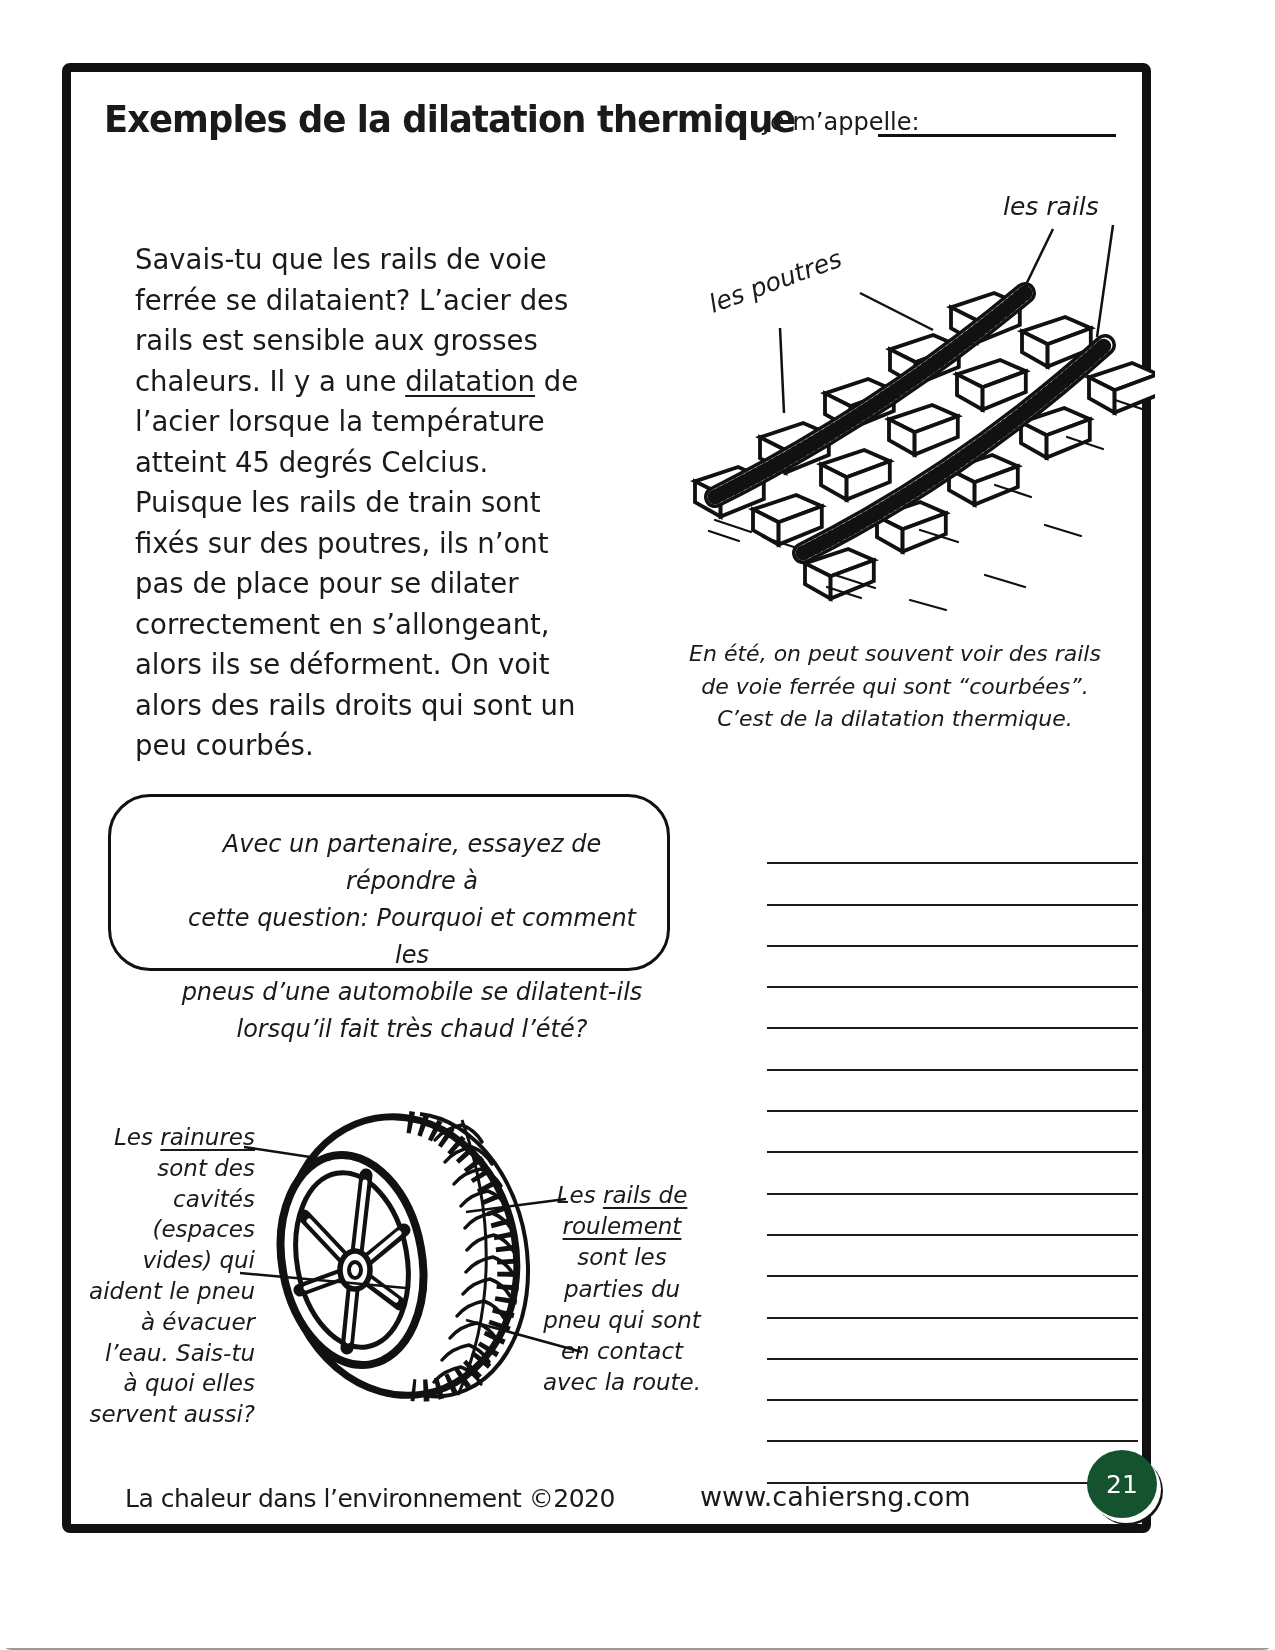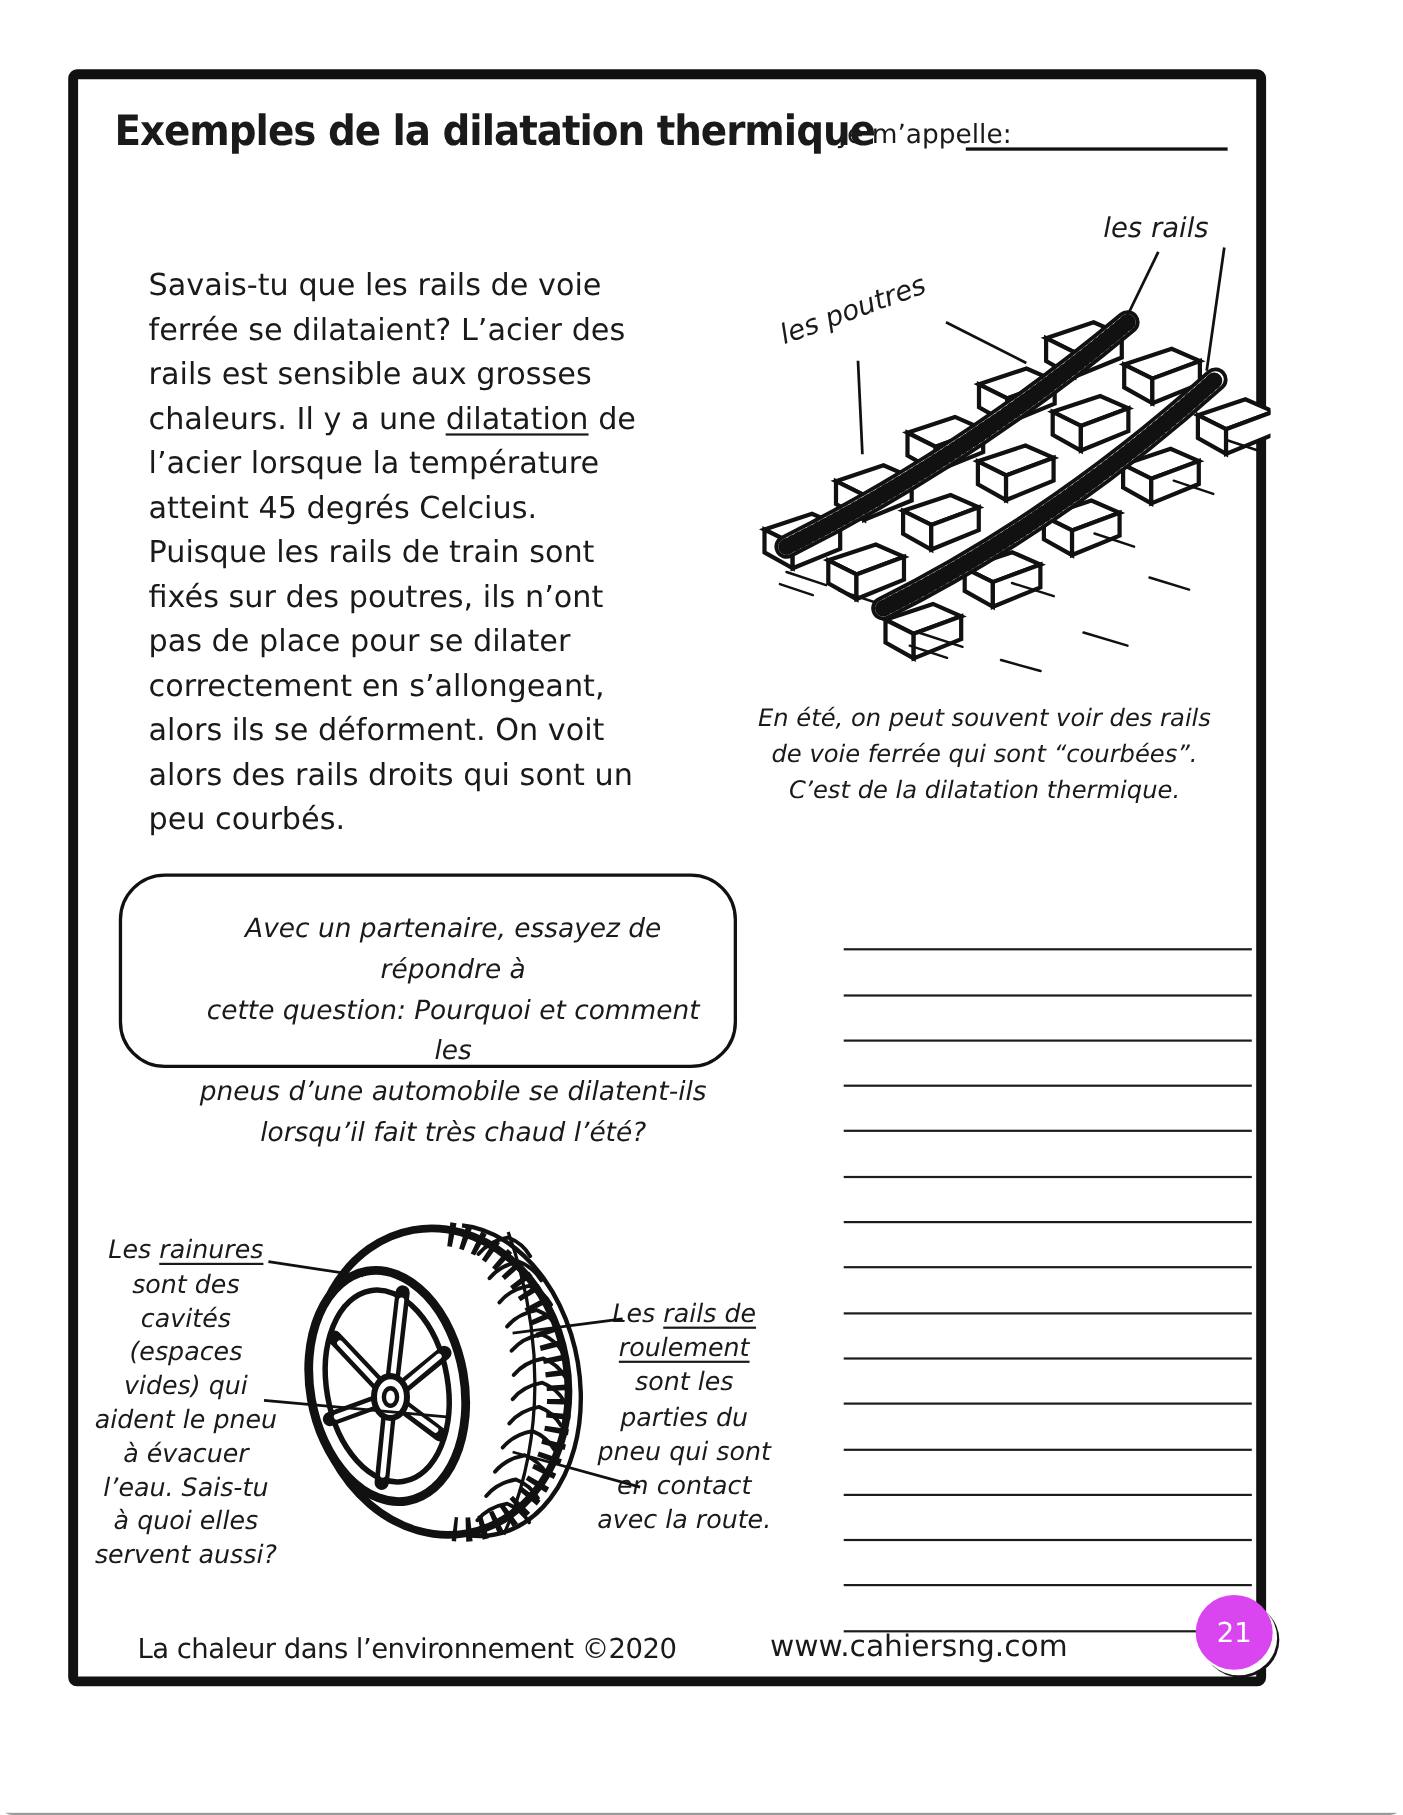--- a/index.html
+++ b/index.html
@@ -16,29 +16,29 @@
   .u{text-decoration:underline;text-underline-offset:4px;}
   .caption{position:absolute;left:680px;top:638px;width:430px;font-size:22px;
            line-height:32.5px;font-style:italic;text-align:center;}
   .partner-box{position:absolute;left:108px;top:794px;width:562px;height:177px;
                border:3.5px solid #111;border-radius:42px;box-sizing:border-box;padding-left:46px;}
   .partner-text{margin-top:29px;padding:0 18px;font-size:24px;line-height:37px;
                 font-style:italic;text-align:center;}
   .answers{position:absolute;left:767px;top:823px;width:371px;}
   .answer-line{height:39.3px;border-bottom:2.6px solid #1c1c1c;}
   .tire-left-label{position:absolute;left:83px;top:1122px;width:172px;font-size:23px;
-                   line-height:30.8px;font-style:italic;text-align:center;}
+                   line-height:30.8px;font-style:italic;text-align:right;}
   .tire-right-label{position:absolute;left:538px;top:1180px;width:168px;font-size:23px;
                     line-height:31.2px;font-style:italic;text-align:center;}
   .rails-fig{position:absolute;left:685px;top:185px;}
   .tire-fig{position:absolute;left:262px;top:1090px;}
   .leader-overlay{position:absolute;left:0;top:0;width:1275px;height:1650px;pointer-events:none;}
   .footer-left{position:absolute;left:125px;top:1484px;font-size:25px;letter-spacing:-.5px;}
   .footer-site{position:absolute;left:700px;top:1481px;font-size:27px;}
-  .page-badge{position:absolute;left:1087px;top:1450px;width:70px;height:68px;background:#d946ef;
+  .page-badge{position:absolute;left:1087px;top:1450px;width:70px;height:68px;background:#14532d;
               border-radius:50%;color:#fff;display:flex;align-items:center;justify-content:center;
               font-size:25px;box-shadow:4px 5px 0 0 #fff,6px 7px 0 0 #141414;}
   .scan-edge{position:absolute;left:0;bottom:0;width:100%;height:2px;background:#9a9a9a;}
   svg text{font-family:"DejaVu Sans","Liberation Sans",sans-serif;}
 </style>
 </head>
 <body>
 
 <div class="page">
 

